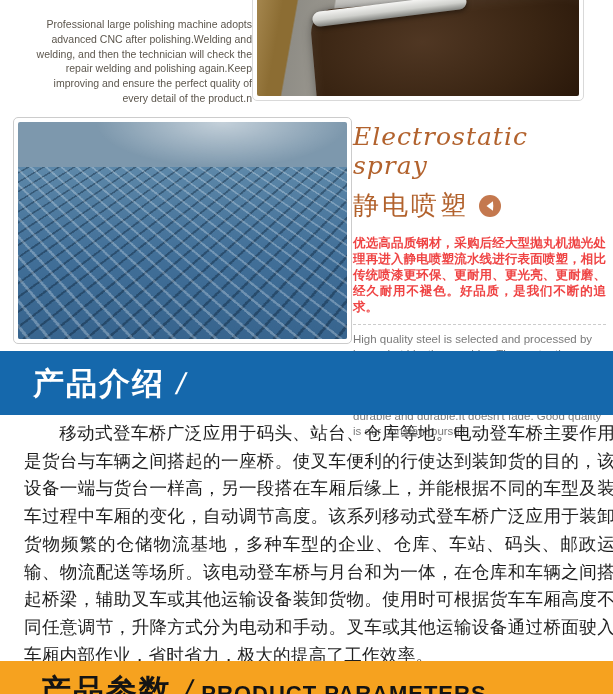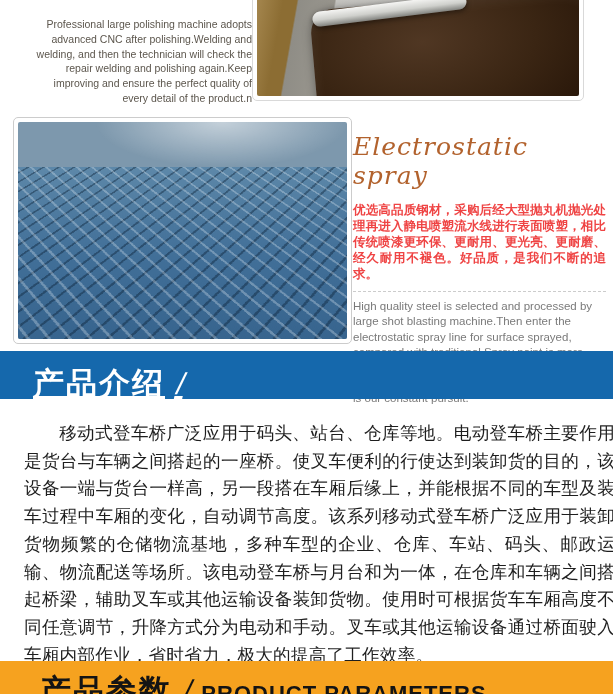--- a/index.html
+++ b/index.html
@@ -67,21 +67,21 @@
       repeating-linear-gradient(-52deg, rgba(8,28,48,.40) 0 3px, rgba(0,0,0,0) 3px 17px),
       linear-gradient(180deg,#5d88a9 0%,#416f98 55%,#35628c 100%);
   }
   .mesh-glare{
     position:absolute;inset:0;
     background:radial-gradient(ellipse 55% 30% at 62% 0%, rgba(255,255,255,.55), rgba(255,255,255,0) 70%);
     pointer-events:none;
   }
 
   
-  .spray-col{left:353px;top:132px;width:253px;}
+  .spray-col{left:353px;top:122px;width:253px;}
   .script-heading{
     font-family:"DejaVu Serif", serif;font-style:italic;
     font-size:25px;color:#b2622d;letter-spacing:1px;margin:0;
     font-weight:400;
   }
   .zh-heading-row{display:flex;align-items:center;gap:10px;margin-top:8px;}
   .zh-heading{font-size:26px;color:#b2622d;letter-spacing:3px;margin:0;font-weight:400;}
   .circle-arrow{width:22px;height:22px;display:block;}
   .spray-zh{
     margin:12px 0 0 0;font-size:12.5px;line-height:16px;font-weight:bold;
@@ -90,23 +90,22 @@
   .spray-divider{border:0;border-top:1px dashed #cccccc;margin:9px 0 7px 0;}
   .spray-en{
     margin:0;font-size:11.5px;line-height:15.4px;color:#7a7a7a;text-align:left;
   }
 
   
   .banner{
     left:0;width:613px;display:flex;align-items:baseline;box-sizing:border-box;
   }
   .banner-intro{
-    top:351px;height:48px;background:#1568ac;color:#ffffff;
+    top:351px;height:64px;background:#1568ac;color:#ffffff;
     padding:12px 0 0 33px;
-    text-decoration:underline;
   }
   .banner-params{
     top:661px;height:60px;background:#f6a21f;color:#141414;
     padding:9px 0 0 40px;
   }
   .banner-zh{font-size:31px;font-weight:600;letter-spacing:2px;}
   .banner-sep{font-size:30px;font-weight:300;margin:0 9px 0 12px;transform:skewX(-12deg);display:inline-block;}
   .banner-en{font-size:21px;font-weight:600;letter-spacing:1px;}
   .banner-params .banner-en{font-size:22px;}
 
@@ -137,20 +136,27 @@
     <div class="photo-inner">
       <div class="mesh-viewport">
         <div class="mesh-plane"></div>
         <div class="mesh-glare"></div>
       </div>
     </div>
   </figure>
 
   <div class="abs spray-col">
     <h2 class="script-heading">Electrostatic spray</h2>
+    <div class="zh-heading-row">
+      <h3 class="zh-heading">静电喷塑</h3>
+      <svg class="circle-arrow" viewBox="0 0 24 24" aria-hidden="true">
+        <circle cx="12" cy="12" r="12" fill="#c4784e"></circle>
+        <path d="M15.2 6.8 L8.2 12 L15.2 17.2 Q16 12 15.2 6.8 Z" fill="#ffffff"></path>
+      </svg>
+    </div>
     <p class="spray-zh">优选高品质钢材，采购后经大型抛丸机抛光处理再进入静电喷塑流水线进行表面喷塑，相比传统喷漆更环保、更耐用、更光亮、更耐磨、经久耐用不褪色。好品质，是我们不断的追求。</p>
     <hr class="spray-divider">
     <p class="spray-en">High quality steel is selected and processed by large shot blasting machine.Then enter the electrostatic spray line for surface sprayed, compared with traditional.Spray paint is more environmentally friendly, durable, brighter, more durable and durable.It doesn't fade. Good quality is our constant pursuit.</p>
   </div>
 
   <div class="abs banner banner-intro">
     <span class="banner-zh">产品介绍</span>
     <span class="banner-sep">/</span>
   </div>
 

